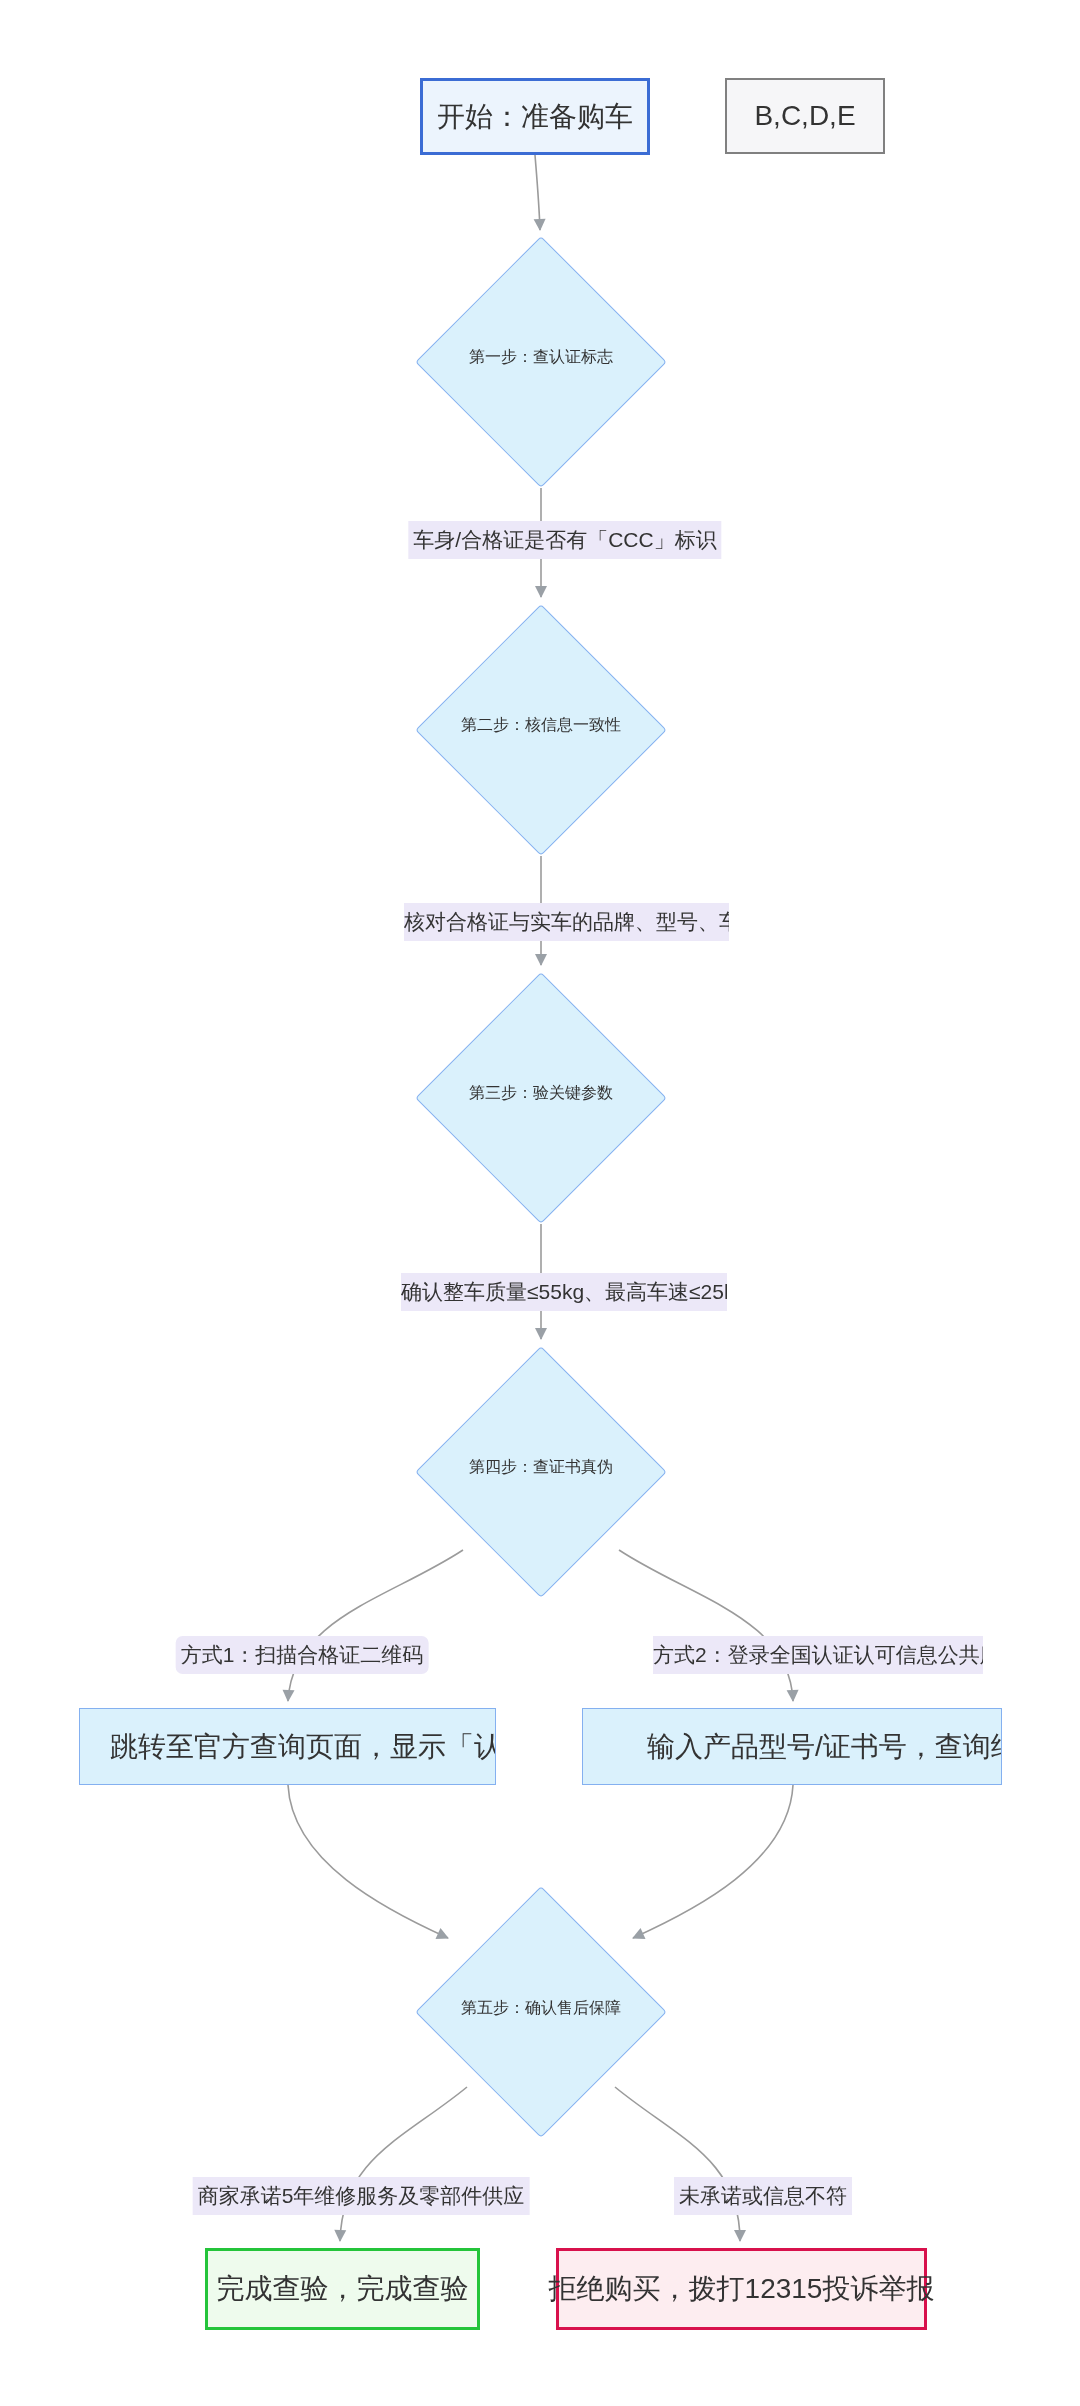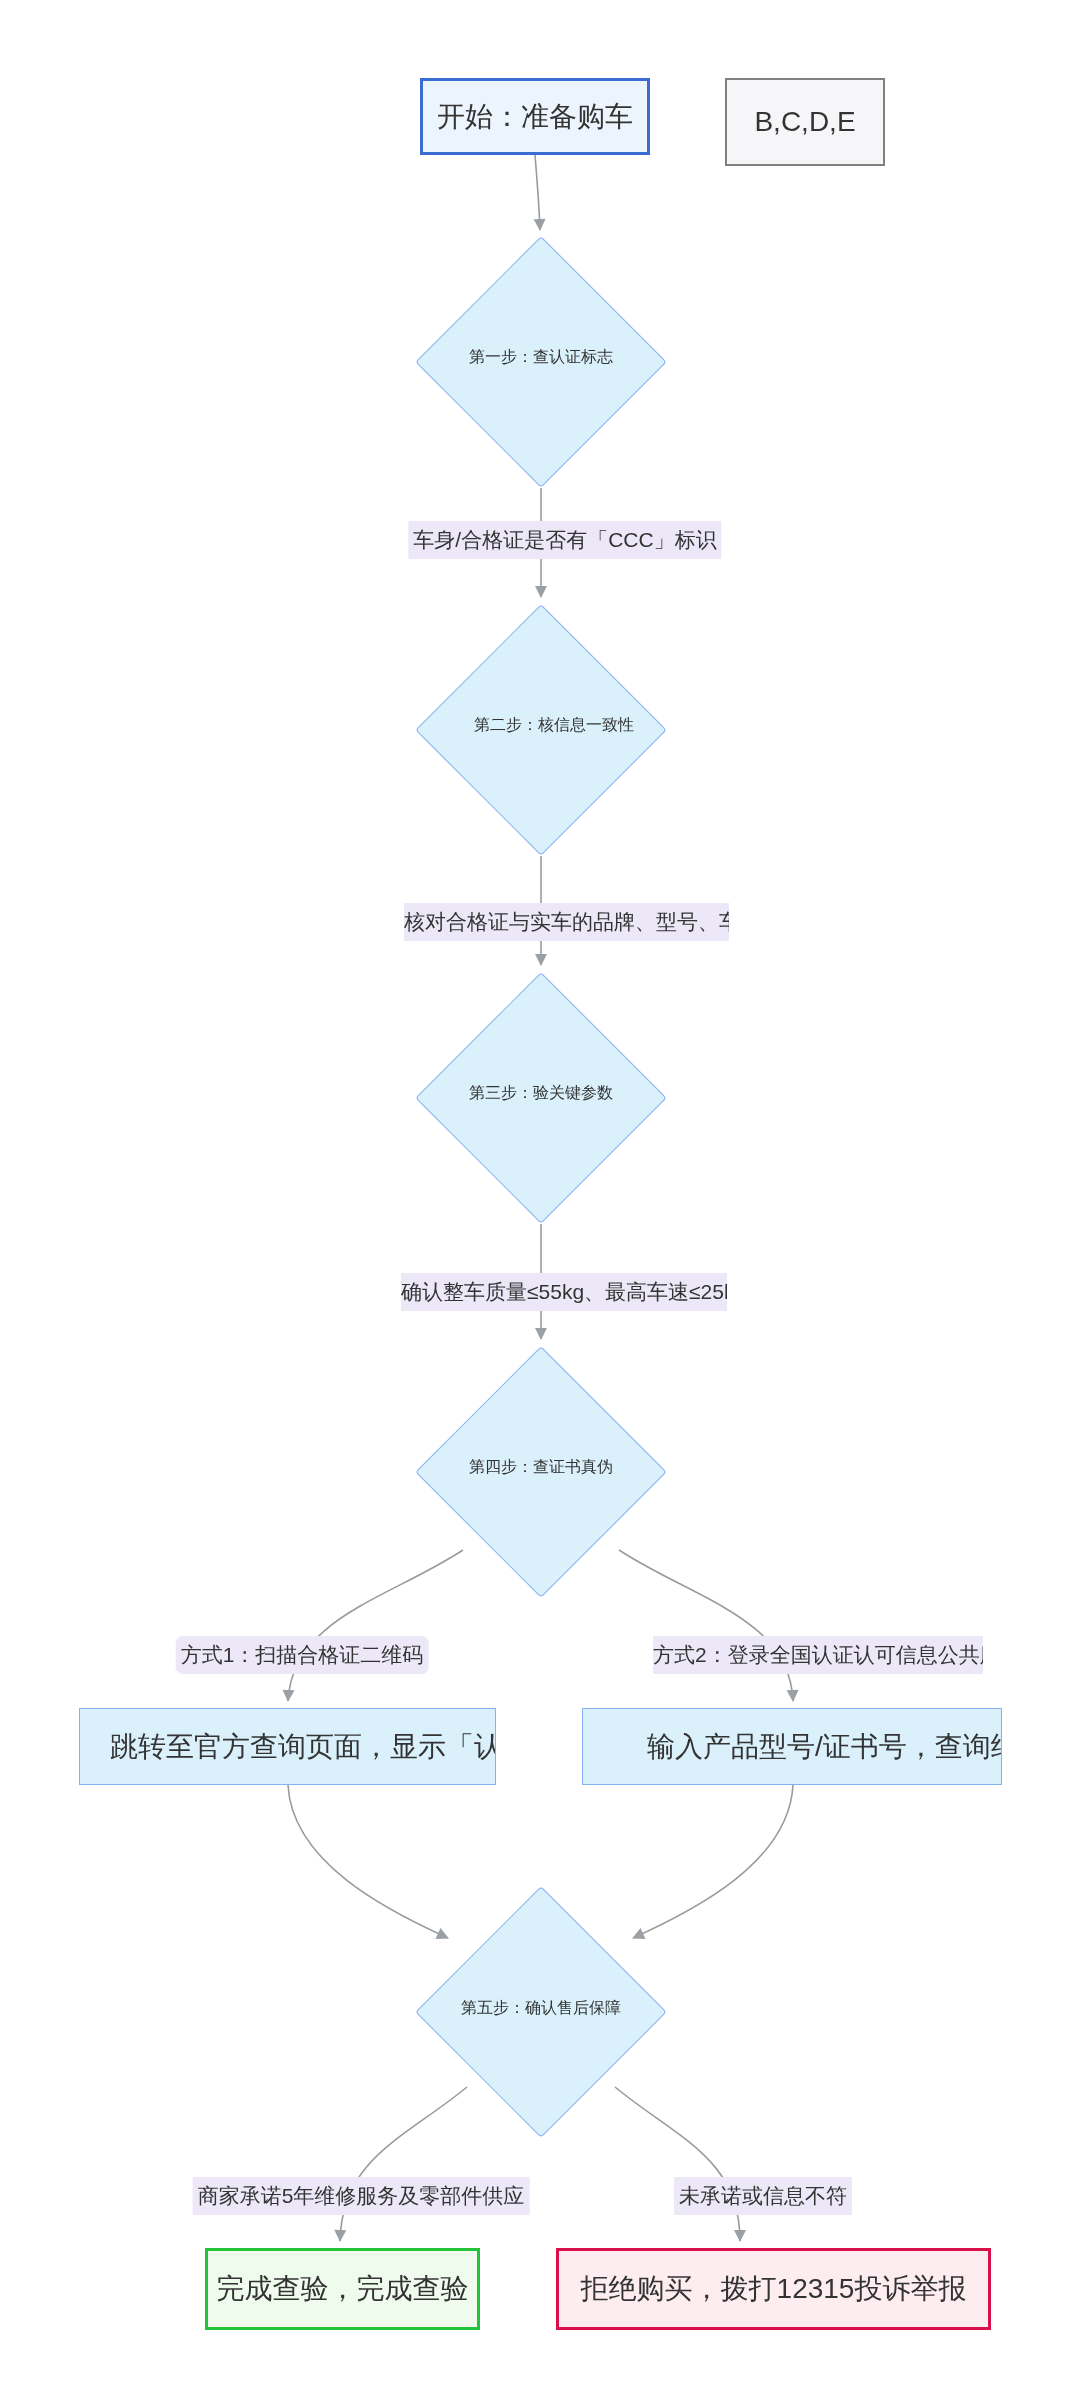--- a/index.html
+++ b/index.html
@@ -58,29 +58,29 @@
     <path class="edge" d="M 619 1550 C 692 1598 790 1618 793 1701" marker-end="url(#arrow)"></path>
     <path class="edge" d="M 288 1785 C 292 1862 386 1910 448 1938" marker-end="url(#arrow)"></path>
     <path class="edge" d="M 793 1785 C 789 1862 695 1910 633 1938" marker-end="url(#arrow)"></path>
     <path class="edge" d="M 467 2087 C 405 2138 342 2158 340 2241" marker-end="url(#arrow)"></path>
     <path class="edge" d="M 615 2087 C 677 2138 740 2158 740 2241" marker-end="url(#arrow)"></path>
   </svg>
 
   <div class="node start-node" style="left:420px;top:78px;width:230px;height:77px;">
     <span>开始：准备购车</span>
   </div>
-  <div class="node legend-node" style="left:725px;top:78px;width:160px;height:88px;align-items:center;">
+  <div class="node legend-node" style="left:725px;top:78px;width:160px;height:76px;align-items:center;">
     <span>B,C,D,E</span>
   </div>
 
   <div class="diamond" style="left:452px;top:273px;"></div>
   <div class="diamond-label" style="left:381px;top:347px;">第一步：查认证标志</div>
 
   <div class="diamond" style="left:452px;top:641px;"></div>
-  <div class="diamond-label" style="left:394px;top:715px;">第二步：核信息一致性</div>
+  <div class="diamond-label" style="left:381px;top:715px;">第二步：核信息一致性</div>
 
   <div class="diamond" style="left:452px;top:1009px;"></div>
   <div class="diamond-label" style="left:381px;top:1083px;">第三步：验关键参数</div>
 
   <div class="diamond" style="left:452px;top:1383px;"></div>
   <div class="diamond-label" style="left:381px;top:1457px;">第四步：查证书真伪</div>
 
   <div class="diamond" style="left:452px;top:1923px;"></div>
   <div class="diamond-label" style="left:381px;top:1998px;">第五步：确认售后保障</div>
 
@@ -97,17 +97,17 @@
   <div class="node rect-node clipped" style="left:582px;top:1708px;width:420px;height:77px;padding-left:64px;">
     <span>输入产品型号/证书号，查询结果为「有效」</span>
   </div>
 
   <div class="edge-label centered" style="left:337px;top:2177px;">商家承诺5年维修服务及零部件供应</div>
   <div class="edge-label centered" style="left:739px;top:2177px;">未承诺或信息不符</div>
 
   <div class="node success-node" style="left:205px;top:2248px;width:275px;height:82px;">
     <span>完成查验，完成查验</span>
   </div>
-  <div class="node fail-node" style="left:556px;top:2248px;width:435px;height:82px;">
+  <div class="node fail-node" style="left:556px;top:2248px;width:371px;height:82px;">
     <span>拒绝购买，拨打12315投诉举报</span>
   </div>
 
 </div>
 
 </body></html>

